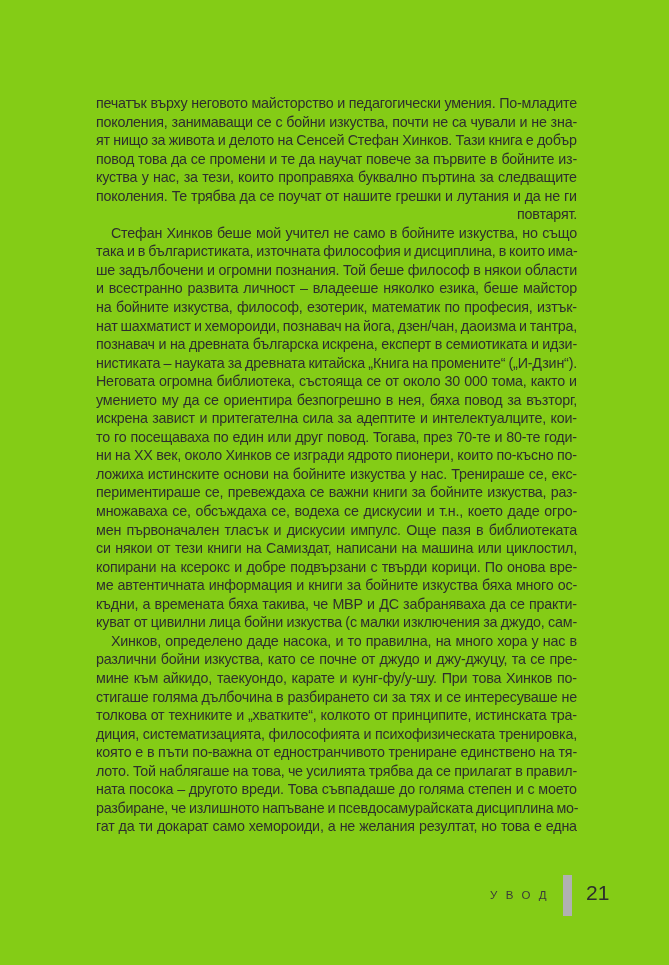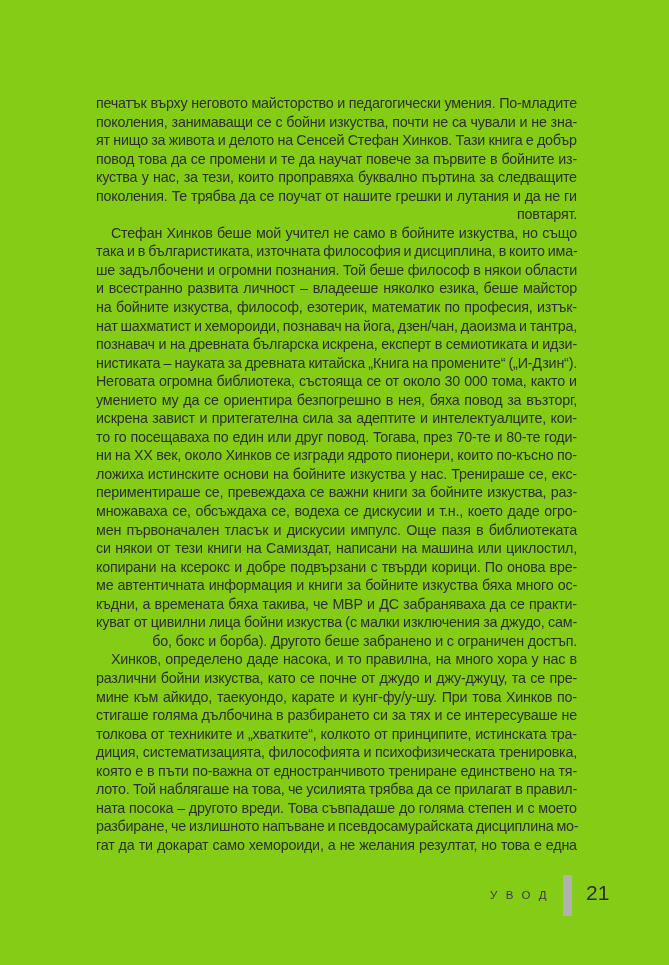--- a/index.html
+++ b/index.html
@@ -452,21 +452,20 @@
           <span>лица</span>
           <span>бойни</span>
           <span>изкуства</span>
           <span>(с</span>
           <span>малки</span>
           <span>изключения</span>
           <span>за</span>
           <span>джудо,</span>
           <span>сам-</span>
         </div>
-        <div class="line left">бо, бокс и борба). Другото беше забранено и с ограничен достъп.</div>
       </div>
       <div class="paragraph">
         <div class="line justify indent">
           <span>Хинков,</span>
           <span>определено</span>
           <span>даде</span>
           <span>насока,</span>
           <span>и</span>
           <span>то</span>
           <span>правилна,</span>

